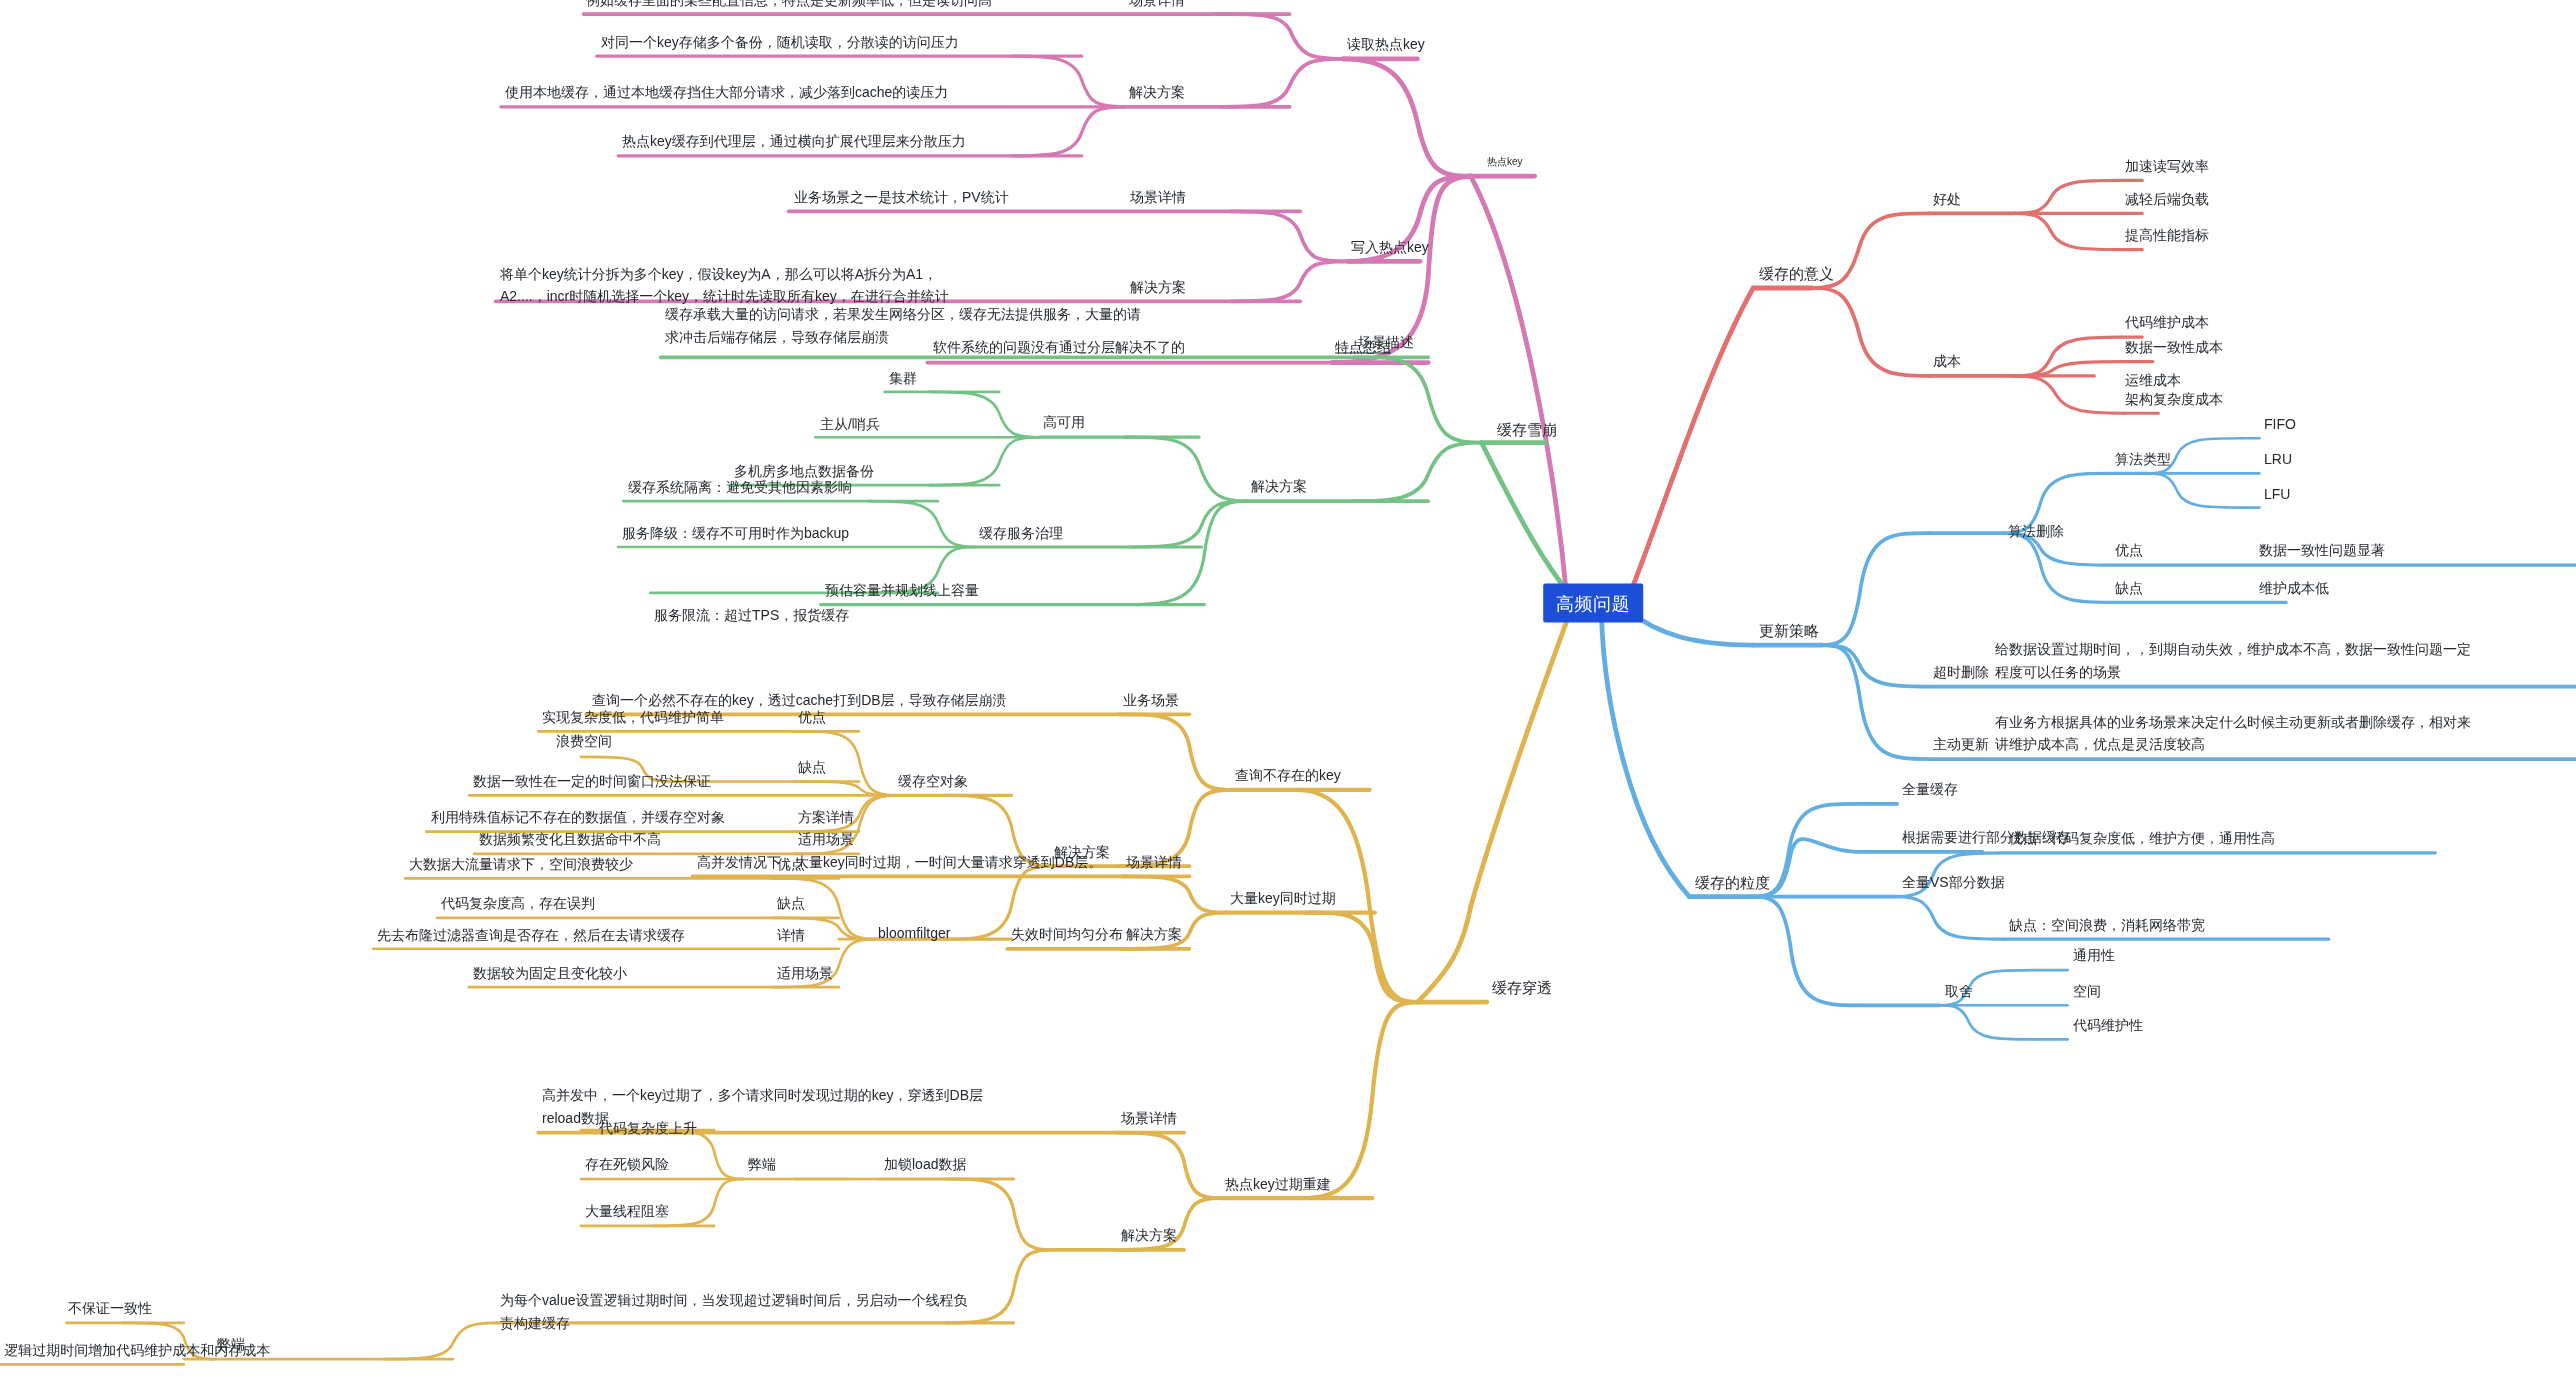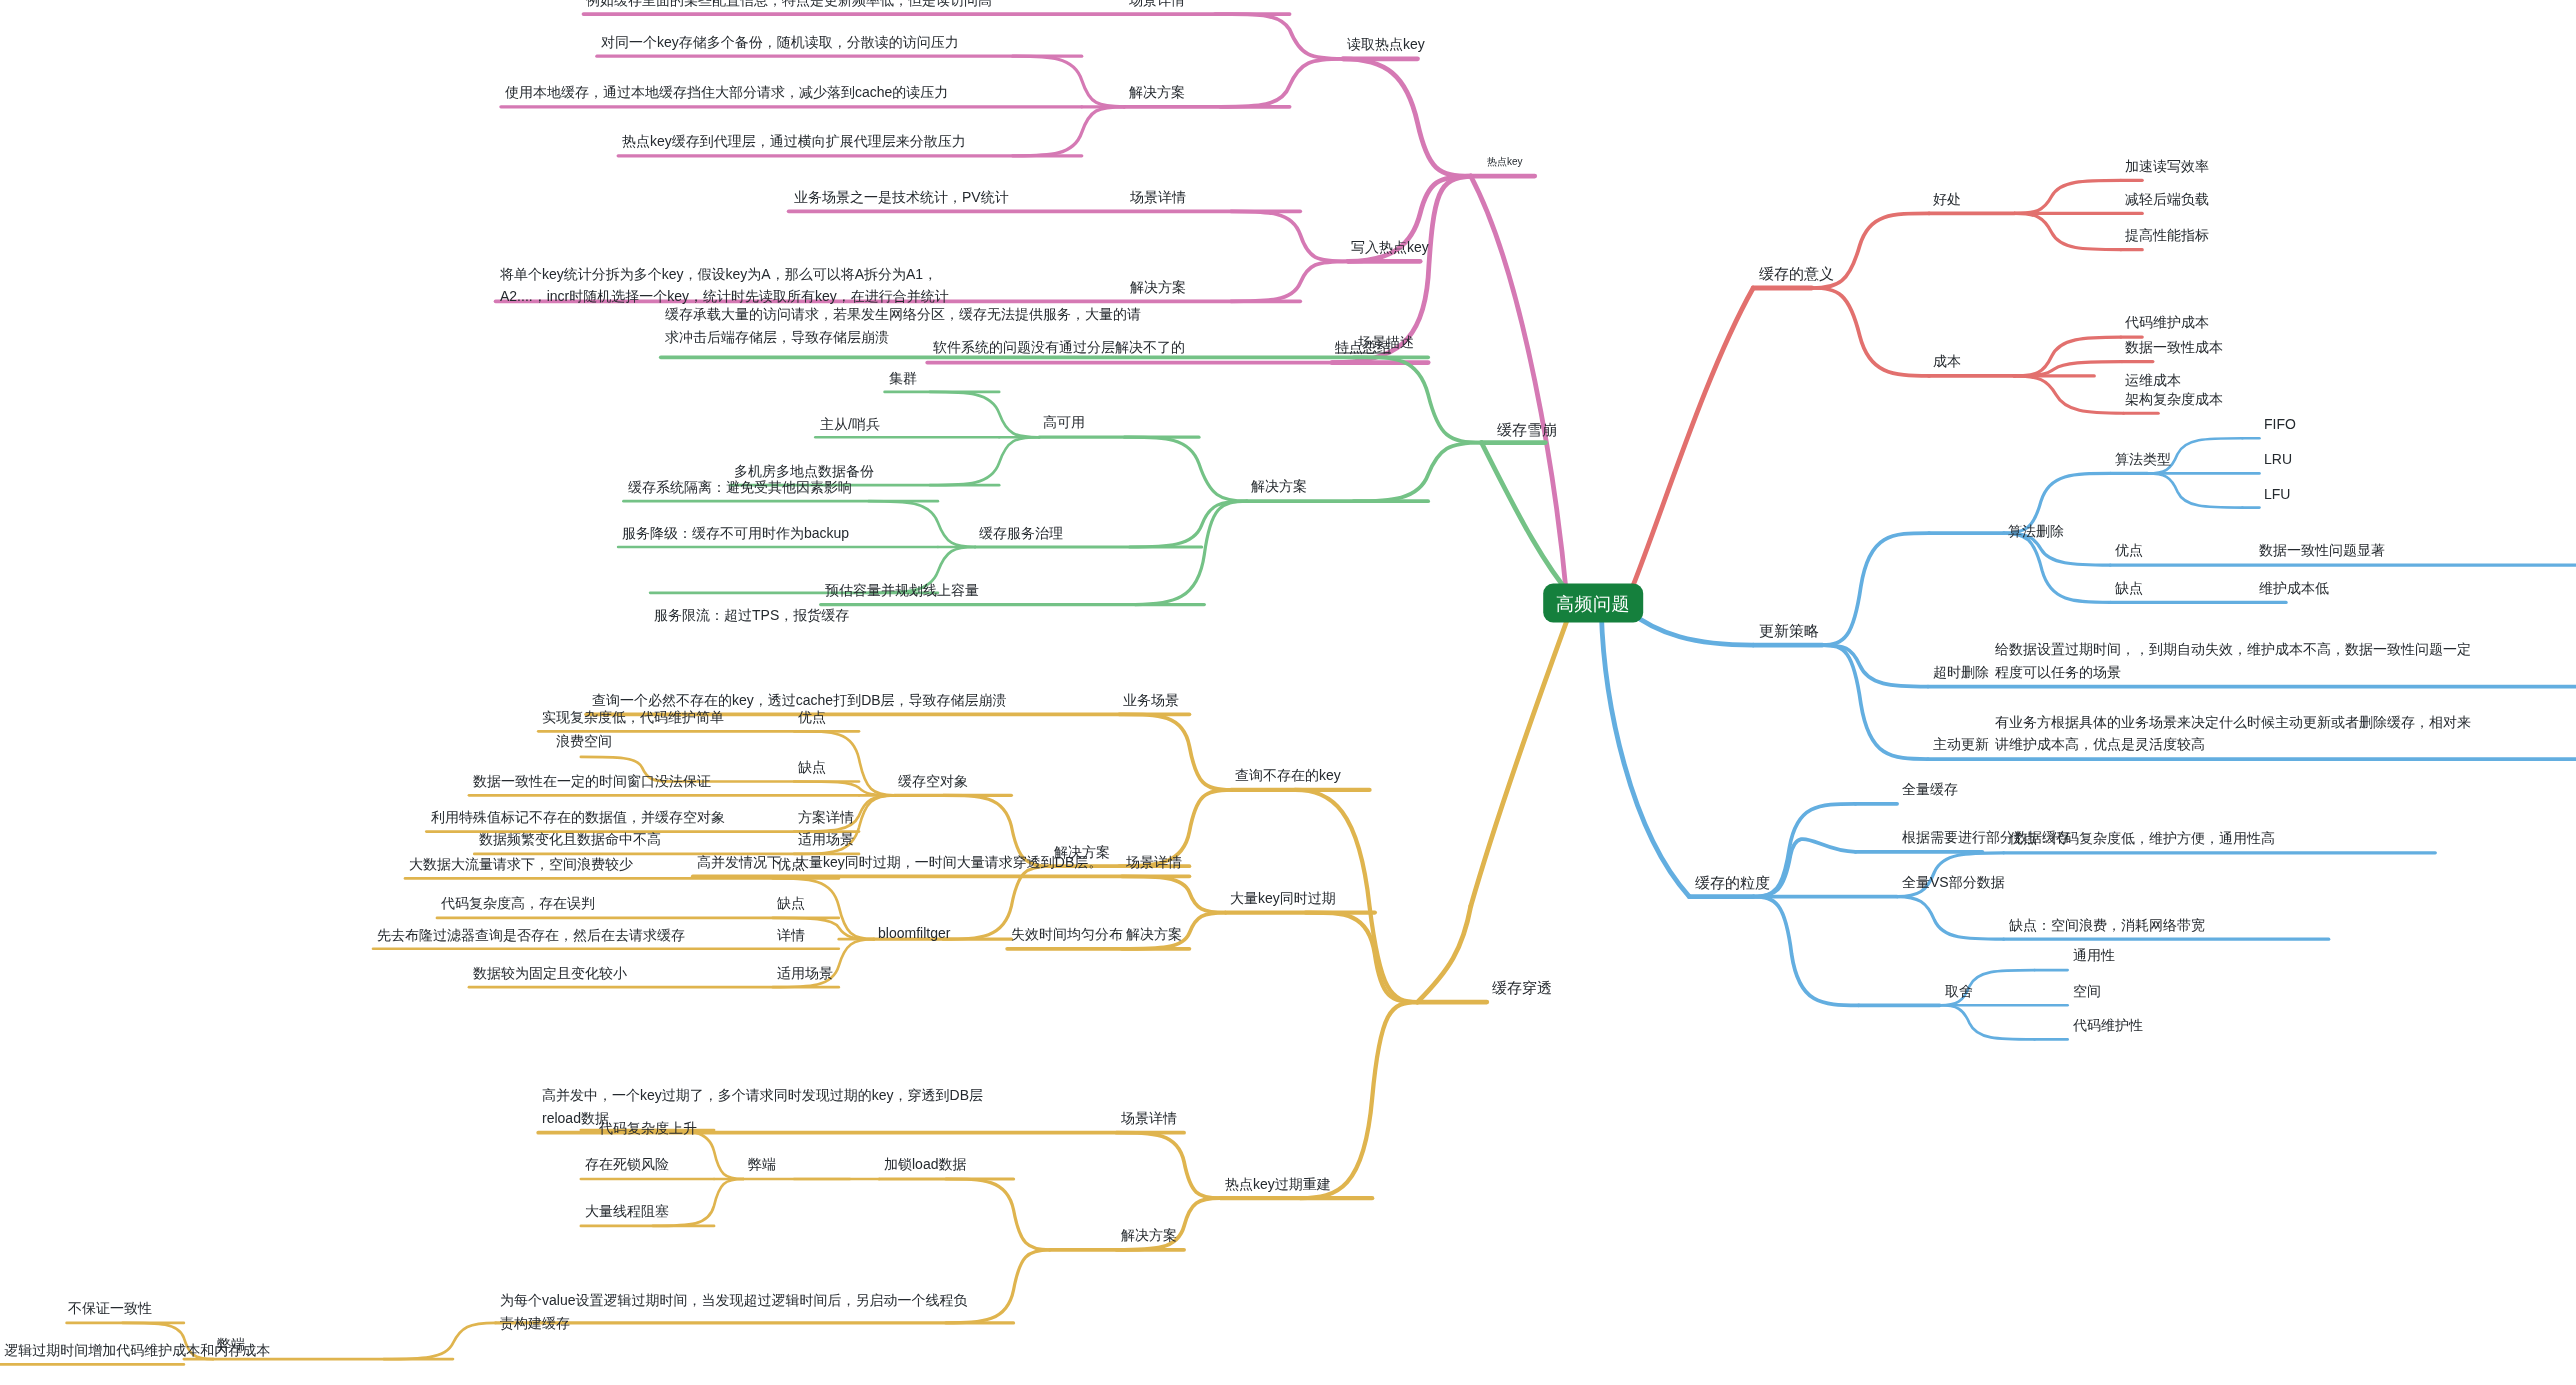--- a/index.html
+++ b/index.html
@@ -1,21 +1,21 @@
 <!DOCTYPE html>
 <html style="font-size:8.5px"><head>
 <meta charset="utf-8">
 <style>
   html,body{margin:0;padding:0;background:#ffffff;}
   body{font-family:"Liberation Sans","DejaVu Sans",sans-serif;}
   #stage{position:relative;width:2576px;height:1386px;background:#fff;overflow:hidden;}
   #links{position:absolute;left:0;top:0;width:2576px;height:1386px;}
   .node{position:absolute;white-space:nowrap;color:#24292e;font-size:14px;line-height:19px;
         transform:translateY(-50%);}
-  .root{position:absolute;background:#15803d;color:#fff;border-radius:10px;
+  .root{position:absolute;background:#1d4ed8;color:#fff;border-radius:2px;
         font-size:18px;padding:7.5px 12.8px;transform:translate(-50%,-50%);letter-spacing:0.5px;}
 </style>
 </head>
 <body>
 
 <div id="stage">
 
 <svg id="links" viewBox="0 0 4834 2600" xmlns="http://www.w3.org/2000/svg">
   <g fill="none" stroke-linecap="round" stroke-linejoin="round">
 

